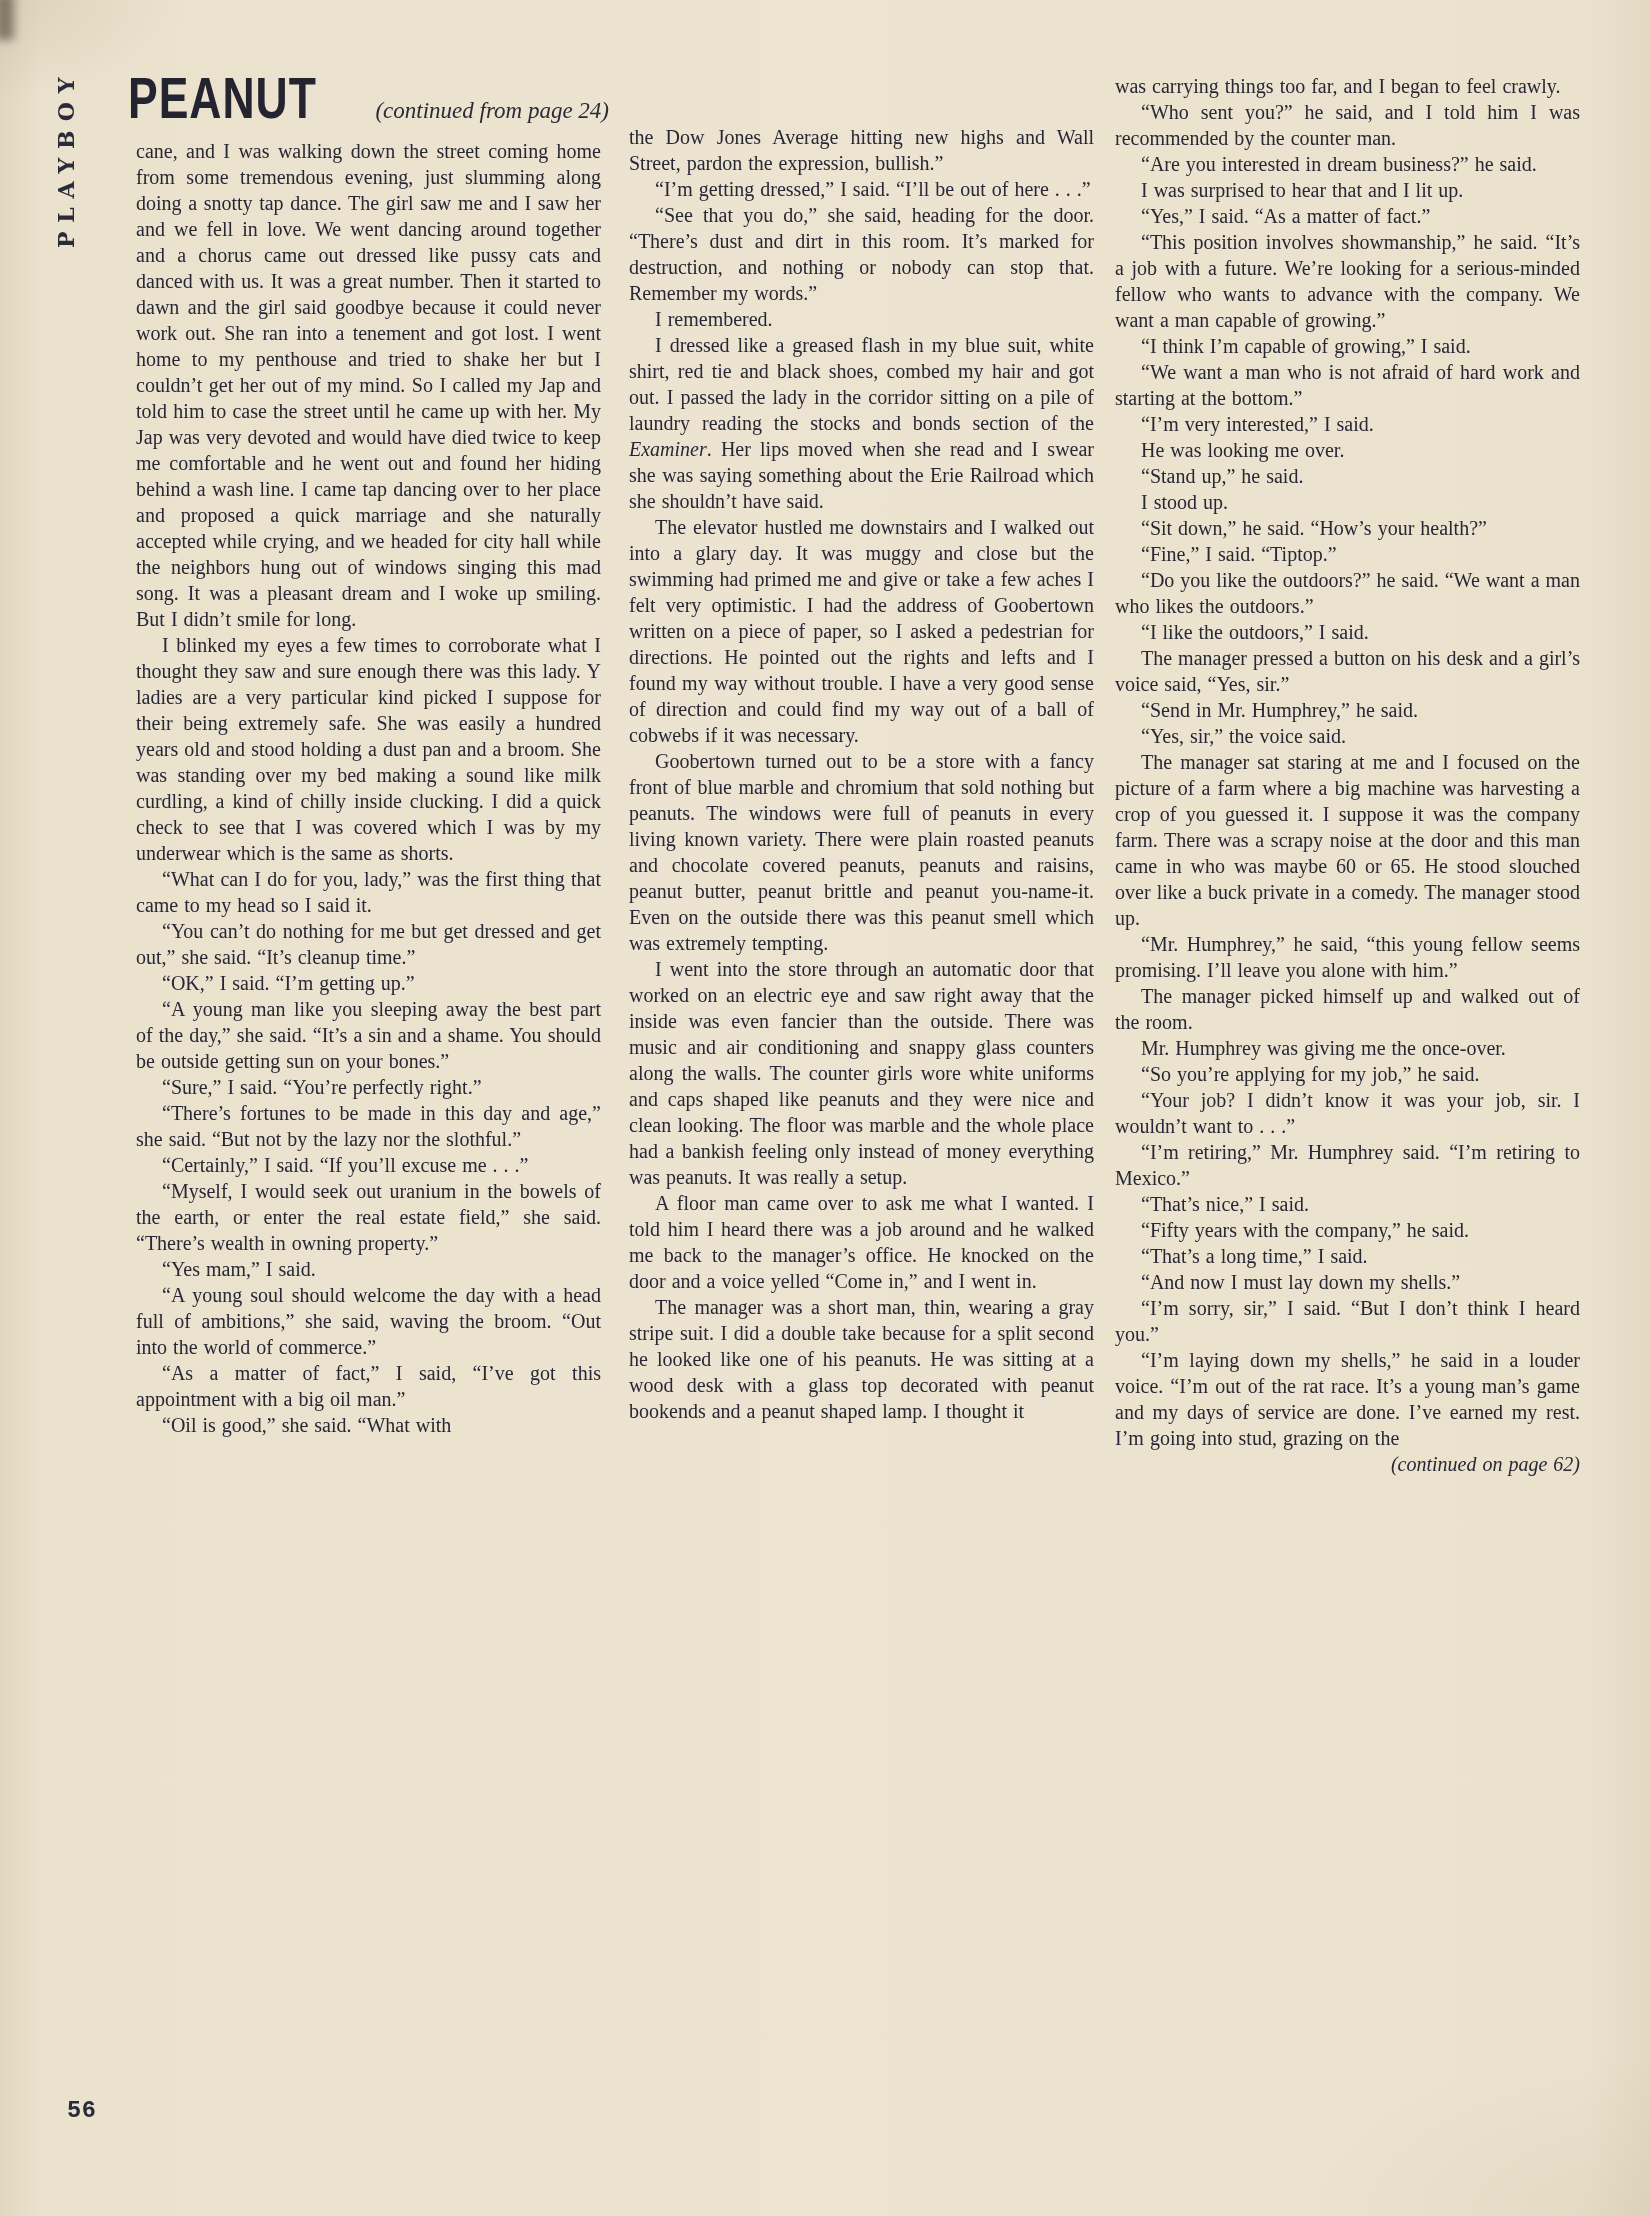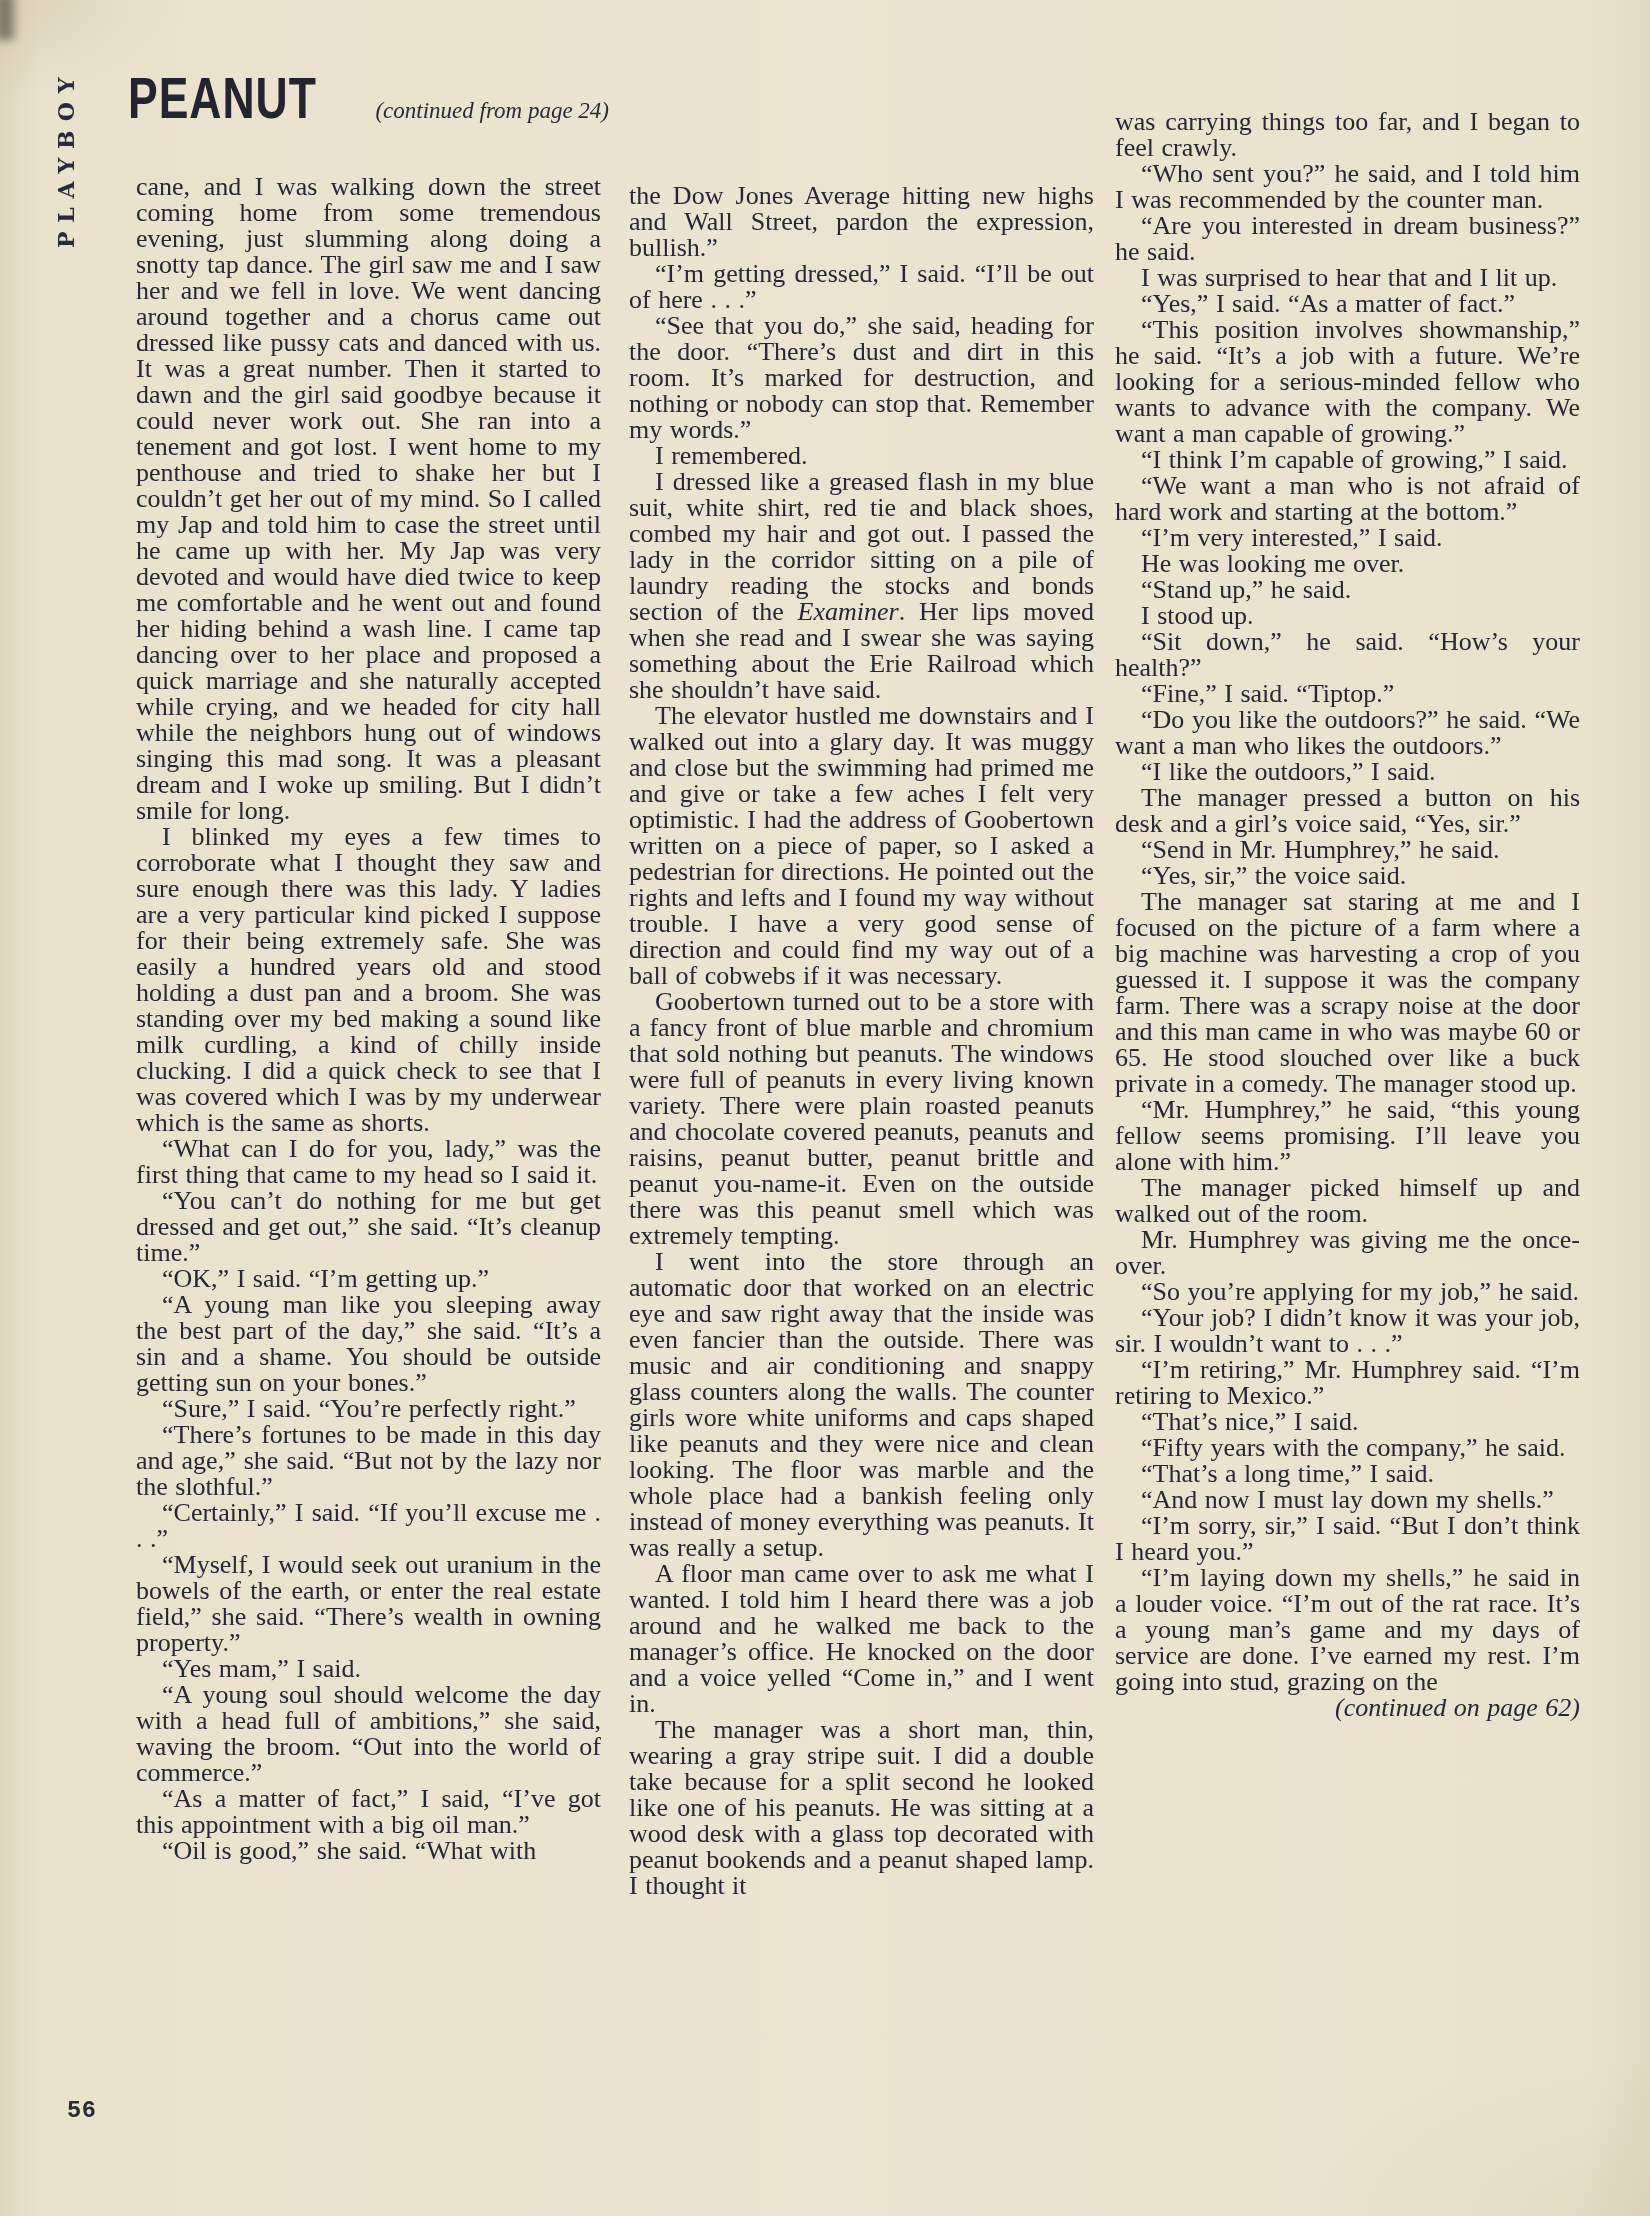--- a/index.html
+++ b/index.html
@@ -33,25 +33,25 @@
     font-size:57px; line-height:1; letter-spacing:1.3px; color:#23242f;
     transform:scaleX(0.78); transform-origin:left bottom;
     white-space:nowrap;
   }
   .continued-from {
     font-family:"Liberation Serif", serif; font-style:italic;
     font-size:23px; color:#2a2a38; white-space:nowrap;
   }
   .col {
     position:absolute; width:465px;
-    font-size:26px; line-height:26px; text-align:justify;
-    color:#272735; word-spacing:1px;margin-top:36px;
+    font-size:20px; line-height:26px; text-align:justify;
+    color:#272735; word-spacing:1px;
   }
   #col1 { left:136px;  top:138px; }
-  #col2 { left:629px;  top:147px; }
+  #col2 { left:629px;  top:124px; }
   #col3 { left:1115px; top:73px; }
   .col p { margin:0; text-indent:26px; }
   .col p.no-indent { text-indent:0; }
   .col p.continued-line { text-align:right; font-style:italic; text-indent:0; }
   .page-number {
     position:absolute; left:67px; top:2097px;
     font-family:Liberation Mono, monospace; font-weight:700;
     font-size:23.6px; letter-spacing:0.7px; color:#2a2b38;
   }
 </style>

